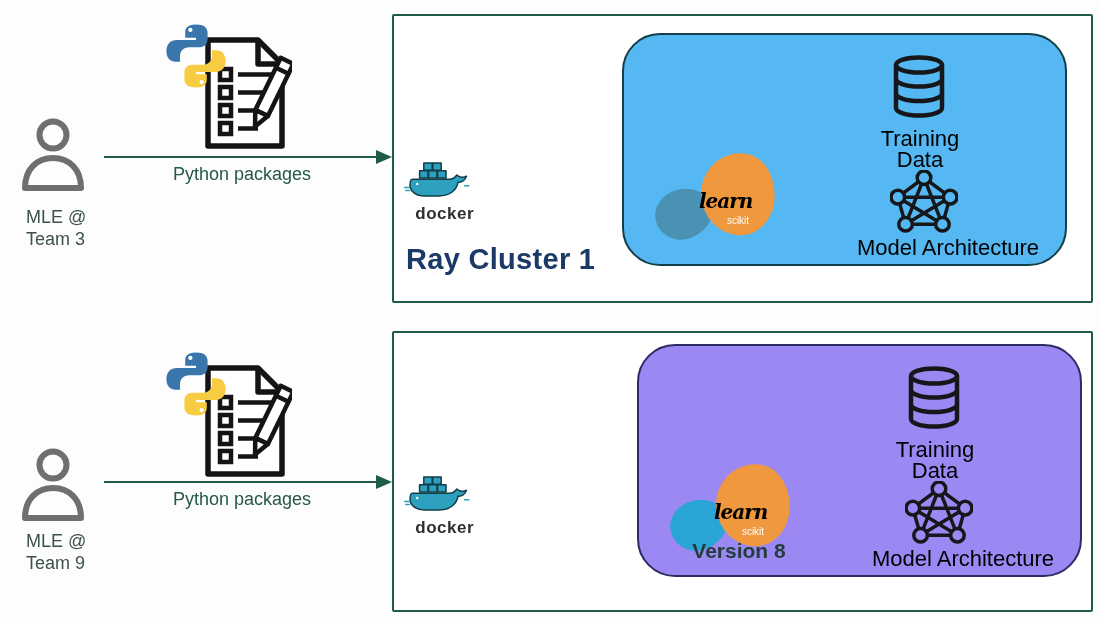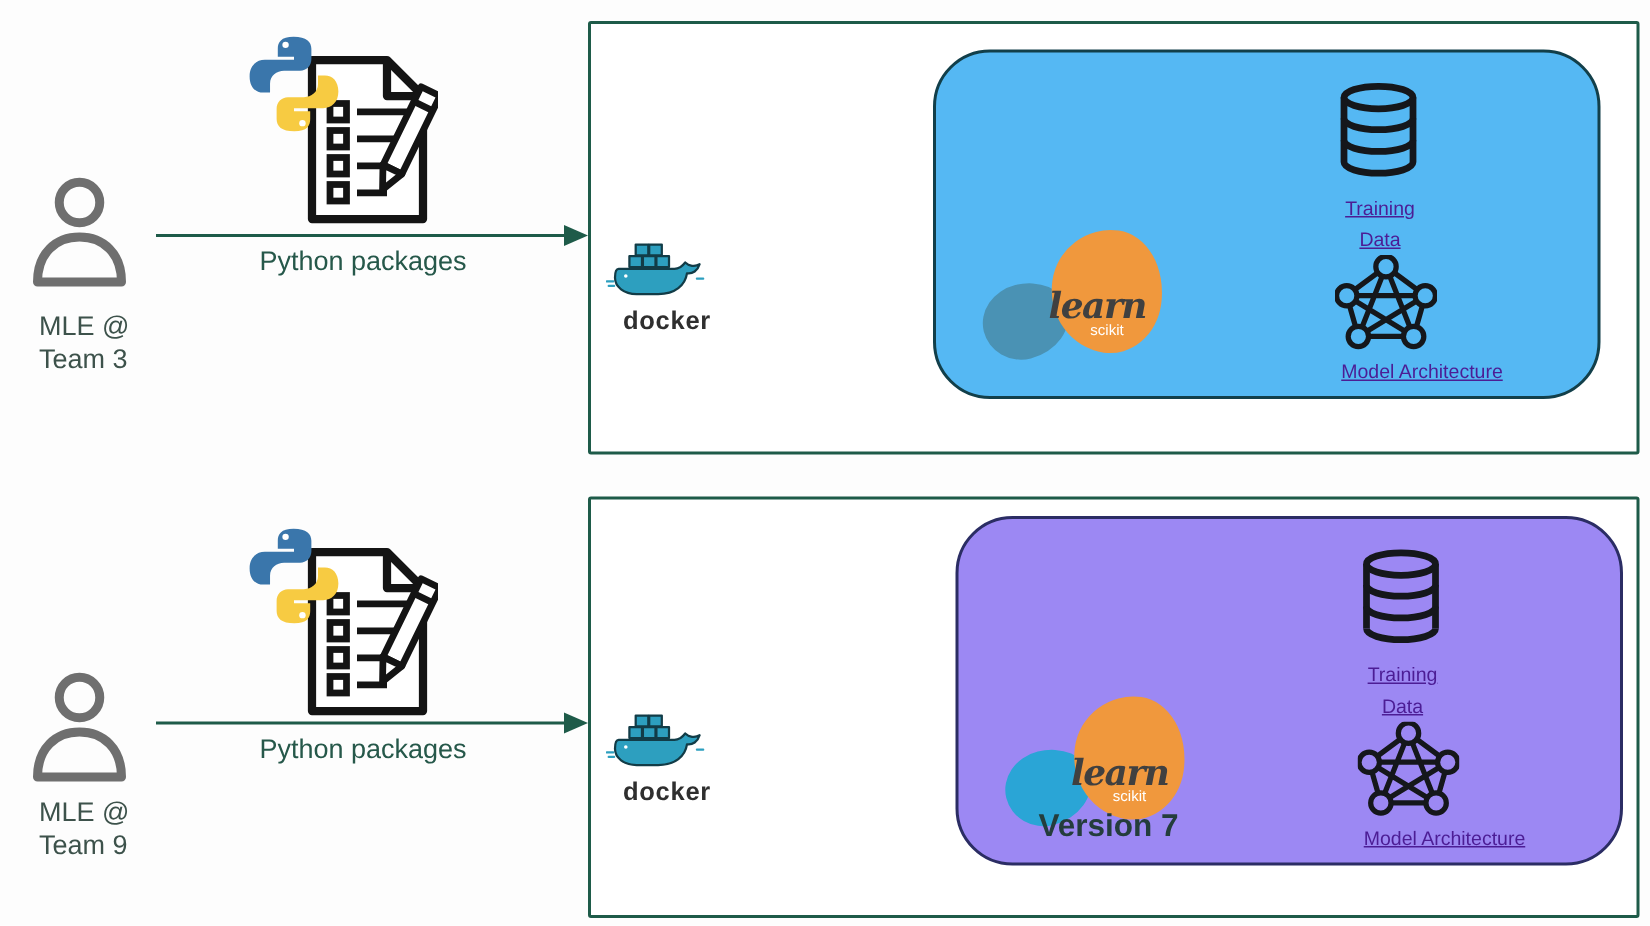--- a/index.html
+++ b/index.html
@@ -19,32 +19,32 @@
   
   .arrow-line{position:absolute;height:0;border-top:2.5px solid #1e5b49;}
   .arrow-head{position:absolute;width:0;height:0;border-left:16px solid #1e5b49;
     border-top:7px solid transparent;border-bottom:7px solid transparent;}
 
   
   .actor-label{position:absolute;font-size:18px;line-height:22px;color:#3d524b;}
   .pkg-label{position:absolute;width:240px;text-align:center;font-size:18px;color:#26584a;}
   .cluster-title{position:absolute;font-size:29px;font-weight:bold;color:#1c3a68;letter-spacing:.3px;}
   .docker-word{margin-top:-4px;text-align:right;font-size:17px;font-weight:bold;color:#2f2f2f;letter-spacing:.5px;}
-  .inner-label{position:absolute;text-align:center;font-size:13px;color:#4c1d95;line-height:21px;text-decoration:underline;}
+  .inner-label{position:absolute;text-align:center;font-size:22px;color:#000000;line-height:21px;}
   .version-label{position:absolute;width:170px;text-align:center;font-size:21px;font-weight:bold;color:#243d3c;}
 
   
   .sk-logo{position:absolute;width:200px;height:110px;}
   .sk-blob-blue{position:absolute;left:6px;top:36px;width:58px;height:50px;background:var(--blob);
     border-radius:48% 52% 55% 45%/50% 46% 54% 50%;transform:rotate(-14deg);}
   .sk-blob-orange{position:absolute;left:52px;top:0;width:74px;height:82px;background:#f0983d;
     border-radius:53% 47% 45% 55%/48% 55% 45% 52%;transform:rotate(8deg);}
   .sk-small{position:absolute;left:52px;top:30px;width:74px;text-align:center;font-size:10px;color:#ffffff;margin-top:32px;}
   .sk-big{position:absolute;left:50px;top:36px;font-family:"DejaVu Serif",serif;font-style:italic;
-    font-weight:bold;font-size:24px;color:#404040;letter-spacing:-1px;text-align:right;}
+    font-weight:bold;font-size:20px;color:#000000;letter-spacing:-1px;text-align:right;}
 
   svg{display:block;}
 </style>
 </head>
 <body>
 
 <svg width="0" height="0" style="position:absolute" aria-hidden="true">
   <defs>
     <symbol id="sym-person" viewBox="0 0 70 80">
       <circle cx="35" cy="19" r="13.5" fill="none" stroke="#6f6f6f" stroke-width="6"></circle>
@@ -141,20 +141,21 @@
   <div class="pkg-label" style="left:122px;top:164px">Python packages</div>
 
   <div class="cluster-box" style="top:14px;height:285px"></div>
 
   <div class="abs" style="left:404px;top:160px;width:70px">
     <svg width="66" height="48" viewBox="0 0 110 80">
         <use href="#sym-whale"></use>
       </svg>
     <div class="docker-word">docker</div>
   </div>
+  <div class="cluster-title" style="left:406px;top:243px">Ray Cluster 1</div>
 
   <div class="env-box env-1" style="left:622px;top:33px">
     <div class="sk-logo" style="left:25px;top:118px">
       <div class="sk-blob-blue"></div>
       <div class="sk-blob-orange"></div>
       <div class="sk-small">scikit</div>
       <div class="sk-big">learn</div>
     </div>
 
     <div class="abs" style="left:264px;top:20px">
@@ -208,21 +209,21 @@
     <div class="docker-word">docker</div>
   </div>
 
   <div class="env-box env-2" style="left:637px;top:344px">
     <div class="sk-logo" style="left:25px;top:118px">
       <div class="sk-blob-blue"></div>
       <div class="sk-blob-orange"></div>
       <div class="sk-small">scikit</div>
       <div class="sk-big">learn</div>
     </div>
-    <div class="version-label" style="left:15px;top:193px">Version 7</div>
+    <div class="version-label" style="left:15px;top:193px">Version 8</div>
 
     <div class="abs" style="left:264px;top:20px">
       <svg width="62" height="66" viewBox="0 0 60 66">
           <use href="#sym-db"></use>
         </svg>
     </div>
     <div class="inner-label" style="left:216px;top:93px;width:160px">
       <div>Training</div>
       <div>Data</div>
     </div>

